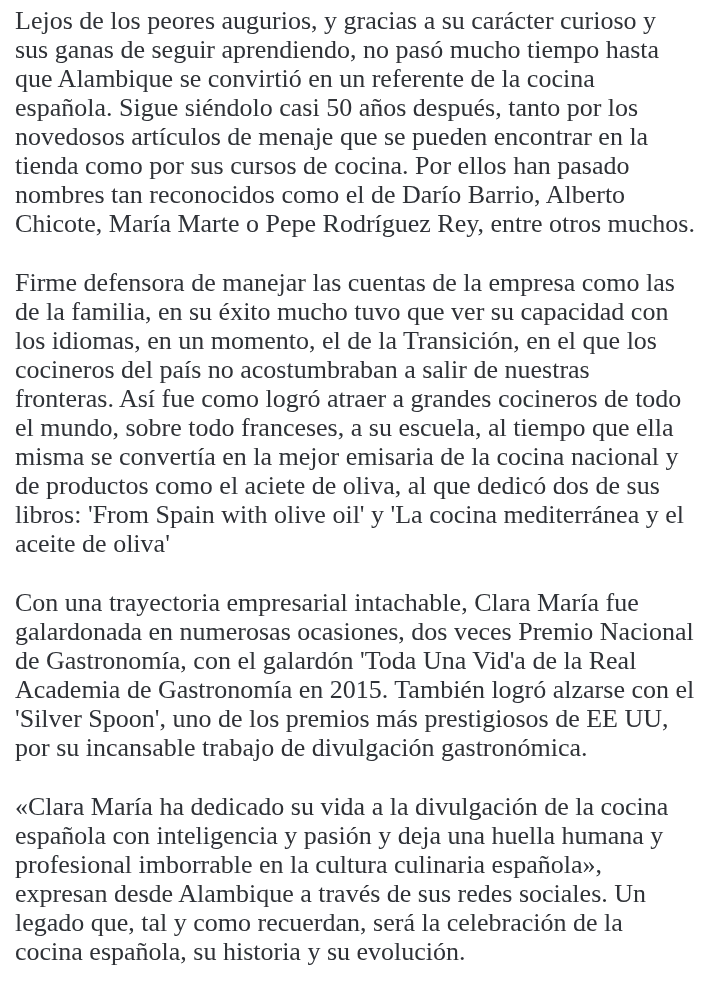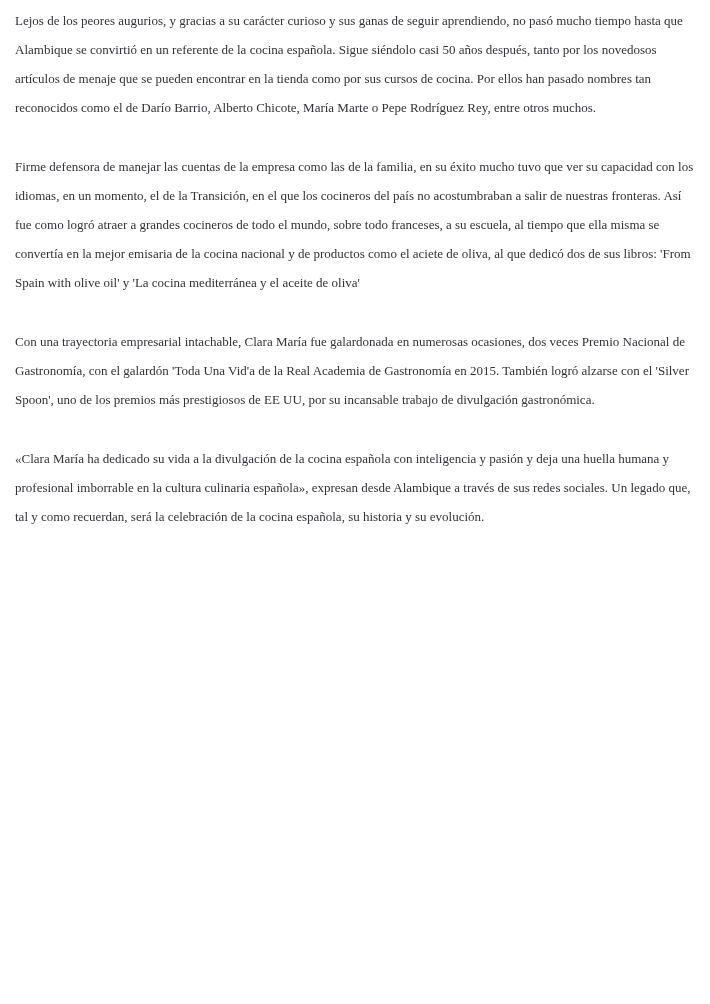--- a/index.html
+++ b/index.html
@@ -10,21 +10,21 @@
   body {
     width: 710px;
     height: 1004px;
     overflow: hidden;
   }
   .article-body {
     box-sizing: border-box;
     width: 710px;
     padding: 6px 15px 0 15px;
     font-family: "Liberation Serif", "DejaVu Serif", serif;
-    font-size: 13px;
+    font-size: 26px;
     line-height: 29px;
     color: #2f3237;
     text-align: left;
     -webkit-font-smoothing: antialiased;
   }
   .article-body p {
     margin: 0 0 30px 0;
     padding: 0;
   }
 </style>

